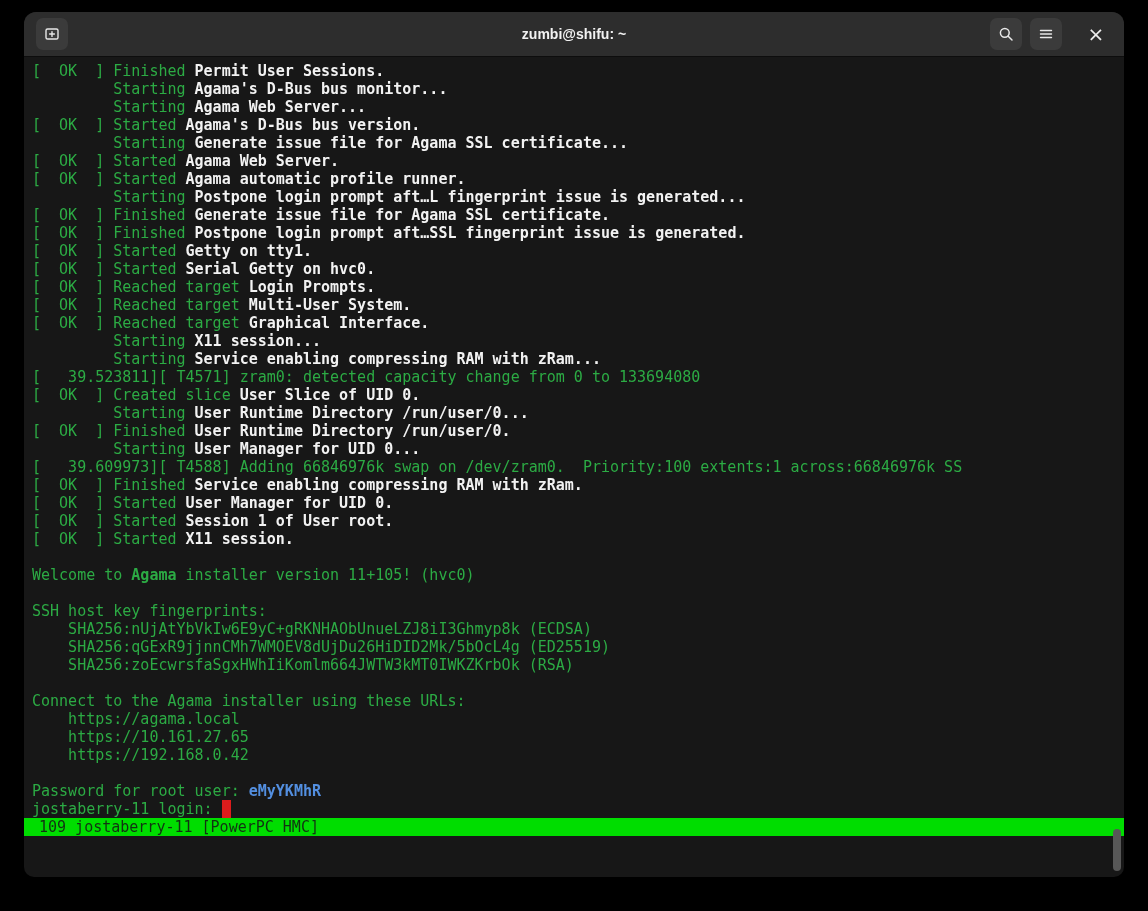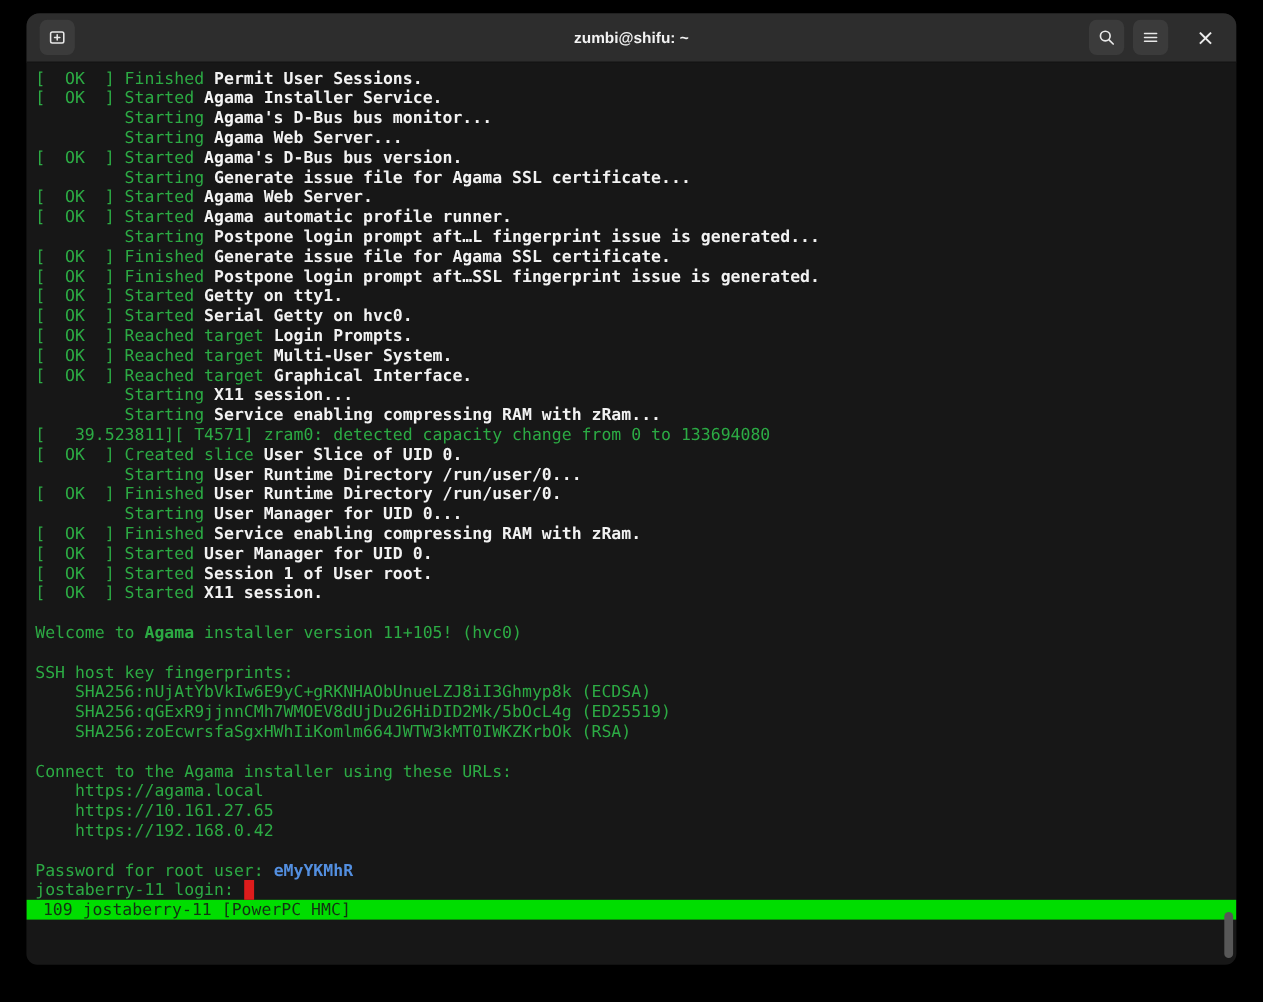--- a/index.html
+++ b/index.html
@@ -71,21 +71,20 @@
       </button>
       <button class="hb-btn flat">
         <span class="close-x">×</span>
       </button>
     </div>
   </div>
 
   <div class="terminal">
     <div class="term-output">
         <div class="term-line"><span class="seg-green">[  OK  ] Finished </span><span class="seg-bold">Permit User Sessions.</span></div>
-        <div class="term-line"><span class="seg-green">[  OK  ] Started </span><span class="seg-bold">Agama Installer Service.</span></div>
         <div class="term-line"><span class="seg-green">         Starting </span><span class="seg-bold">Agama's D-Bus bus monitor...</span></div>
         <div class="term-line"><span class="seg-green">         Starting </span><span class="seg-bold">Agama Web Server...</span></div>
         <div class="term-line"><span class="seg-green">[  OK  ] Started </span><span class="seg-bold">Agama's D-Bus bus version.</span></div>
         <div class="term-line"><span class="seg-green">         Starting </span><span class="seg-bold">Generate issue file for Agama SSL certificate...</span></div>
         <div class="term-line"><span class="seg-green">[  OK  ] Started </span><span class="seg-bold">Agama Web Server.</span></div>
         <div class="term-line"><span class="seg-green">[  OK  ] Started </span><span class="seg-bold">Agama automatic profile runner.</span></div>
         <div class="term-line"><span class="seg-green">         Starting </span><span class="seg-bold">Postpone login prompt aft…L fingerprint issue is generated...</span></div>
         <div class="term-line"><span class="seg-green">[  OK  ] Finished </span><span class="seg-bold">Generate issue file for Agama SSL certificate.</span></div>
         <div class="term-line"><span class="seg-green">[  OK  ] Finished </span><span class="seg-bold">Postpone login prompt aft…SSL fingerprint issue is generated.</span></div>
         <div class="term-line"><span class="seg-green">[  OK  ] Started </span><span class="seg-bold">Getty on tty1.</span></div>
@@ -93,20 +92,21 @@
         <div class="term-line"><span class="seg-green">[  OK  ] Reached target </span><span class="seg-bold">Login Prompts.</span></div>
         <div class="term-line"><span class="seg-green">[  OK  ] Reached target </span><span class="seg-bold">Multi-User System.</span></div>
         <div class="term-line"><span class="seg-green">[  OK  ] Reached target </span><span class="seg-bold">Graphical Interface.</span></div>
         <div class="term-line"><span class="seg-green">         Starting </span><span class="seg-bold">X11 session...</span></div>
         <div class="term-line"><span class="seg-green">         Starting </span><span class="seg-bold">Service enabling compressing RAM with zRam...</span></div>
         <div class="term-line"><span class="seg-green">[   39.523811][ T4571] zram0: detected capacity change from 0 to 133694080</span></div>
         <div class="term-line"><span class="seg-green">[  OK  ] Created slice </span><span class="seg-bold">User Slice of UID 0.</span></div>
         <div class="term-line"><span class="seg-green">         Starting </span><span class="seg-bold">User Runtime Directory /run/user/0...</span></div>
         <div class="term-line"><span class="seg-green">[  OK  ] Finished </span><span class="seg-bold">User Runtime Directory /run/user/0.</span></div>
         <div class="term-line"><span class="seg-green">         Starting </span><span class="seg-bold">User Manager for UID 0...</span></div>
+        <div class="term-line"><span class="seg-green">[   39.609973][ T4588] Adding 66846976k swap on /dev/zram0.  Priority:100 extents:1 across:66846976k SS</span></div>
         <div class="term-line"><span class="seg-green">[  OK  ] Finished </span><span class="seg-bold">Service enabling compressing RAM with zRam.</span></div>
         <div class="term-line"><span class="seg-green">[  OK  ] Started </span><span class="seg-bold">User Manager for UID 0.</span></div>
         <div class="term-line"><span class="seg-green">[  OK  ] Started </span><span class="seg-bold">Session 1 of User root.</span></div>
         <div class="term-line"><span class="seg-green">[  OK  ] Started </span><span class="seg-bold">X11 session.</span></div>
         <div class="term-line"></div>
         <div class="term-line"><span class="seg-green">Welcome to </span><span class="seg-greenbold">Agama</span><span class="seg-green"> installer version 11+105! (hvc0)</span></div>
         <div class="term-line"></div>
         <div class="term-line"><span class="seg-green">SSH host key fingerprints:</span></div>
         <div class="term-line"><span class="seg-green">    SHA256:nUjAtYbVkIw6E9yC+gRKNHAObUnueLZJ8iI3Ghmyp8k (ECDSA)</span></div>
         <div class="term-line"><span class="seg-green">    SHA256:qGExR9jjnnCMh7WMOEV8dUjDu26HiDID2Mk/5bOcL4g (ED25519)</span></div>

